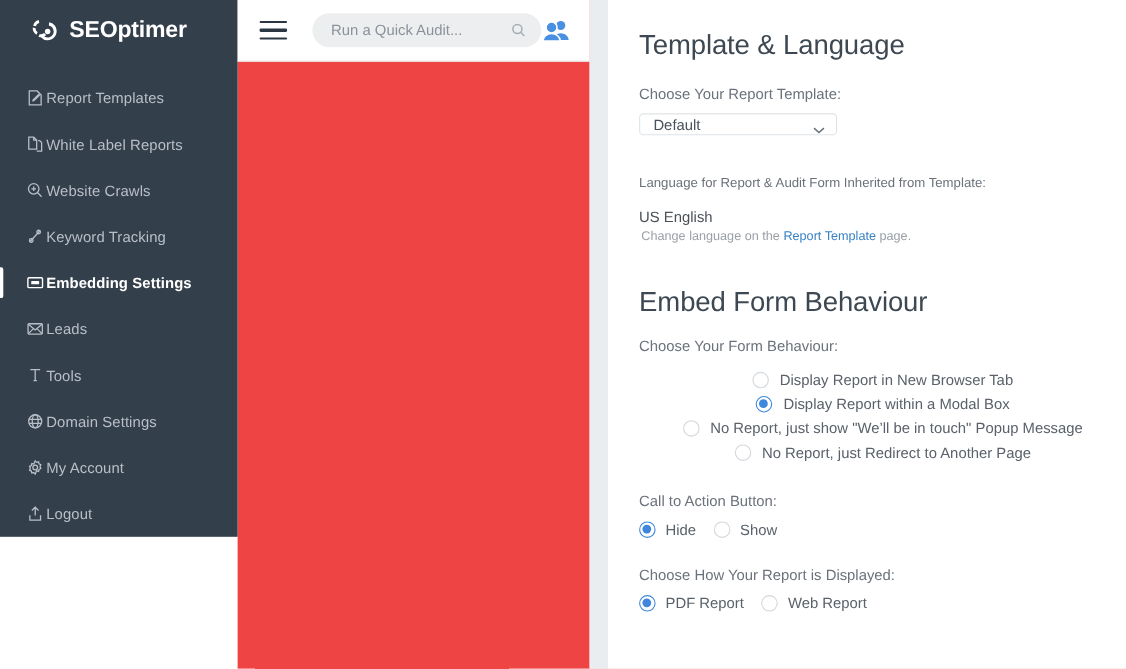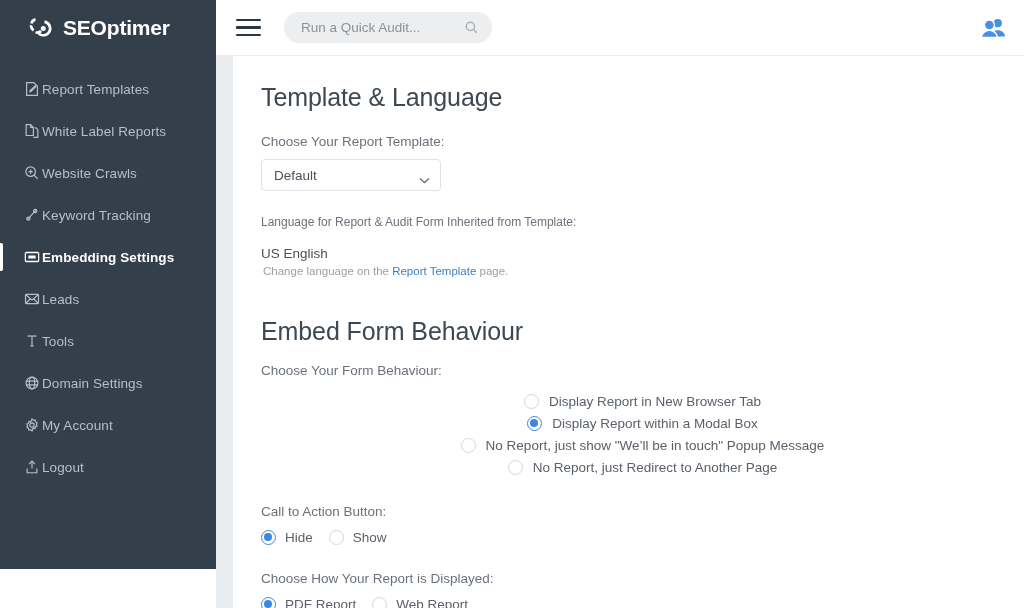--- a/index.html
+++ b/index.html
@@ -16,21 +16,21 @@
     position: relative;
     width: 1024px;
     height: 608px;
     display: flex;
     background: #ffffff;
   }
 
   
   #sidebar {
     width: 216px;
-    height: 569px;
+    height: 488px;
     background: #343f4c;
     flex: 0 0 216px;
     position: relative;
     overflow: hidden;
   }
 
   .brand {
     height: 56px;
     display: flex;
     align-items: center;
@@ -85,22 +85,22 @@
     width: 3px;
     background: #ffffff;
     border-radius: 0 2px 2px 0;
   }
 
   
   #right {
     flex: 1;
     height: 608px;
     display: flex;
-    flex-direction: column;
-    background: #a16207;
+    flex-direction: row;
+    background: #ef4444;
     min-width: 0;
   }
 
   
   #topbar {
     height: 56px;
     flex: 0 0 56px;
     background: #ffffff;
     border-bottom: 1px solid #eceef0;
     display: flex;
@@ -189,21 +189,21 @@
 
   
   .select-wrap {
     position: relative;
     width: 180px;
     height: 32px;
     margin-top: 10px;
   }
   .select-box {
     width: 180px;
-    height: 32px;
+    height: 20px;
     border: 1px solid #dfe3e7;
     border-radius: 4px;
     background: #ffffff;
     display: flex;
     align-items: center;
     padding: 0 10px 0 12px;
     font-size: 13.5px;
     color: #4a5159;
     cursor: pointer;
   }

